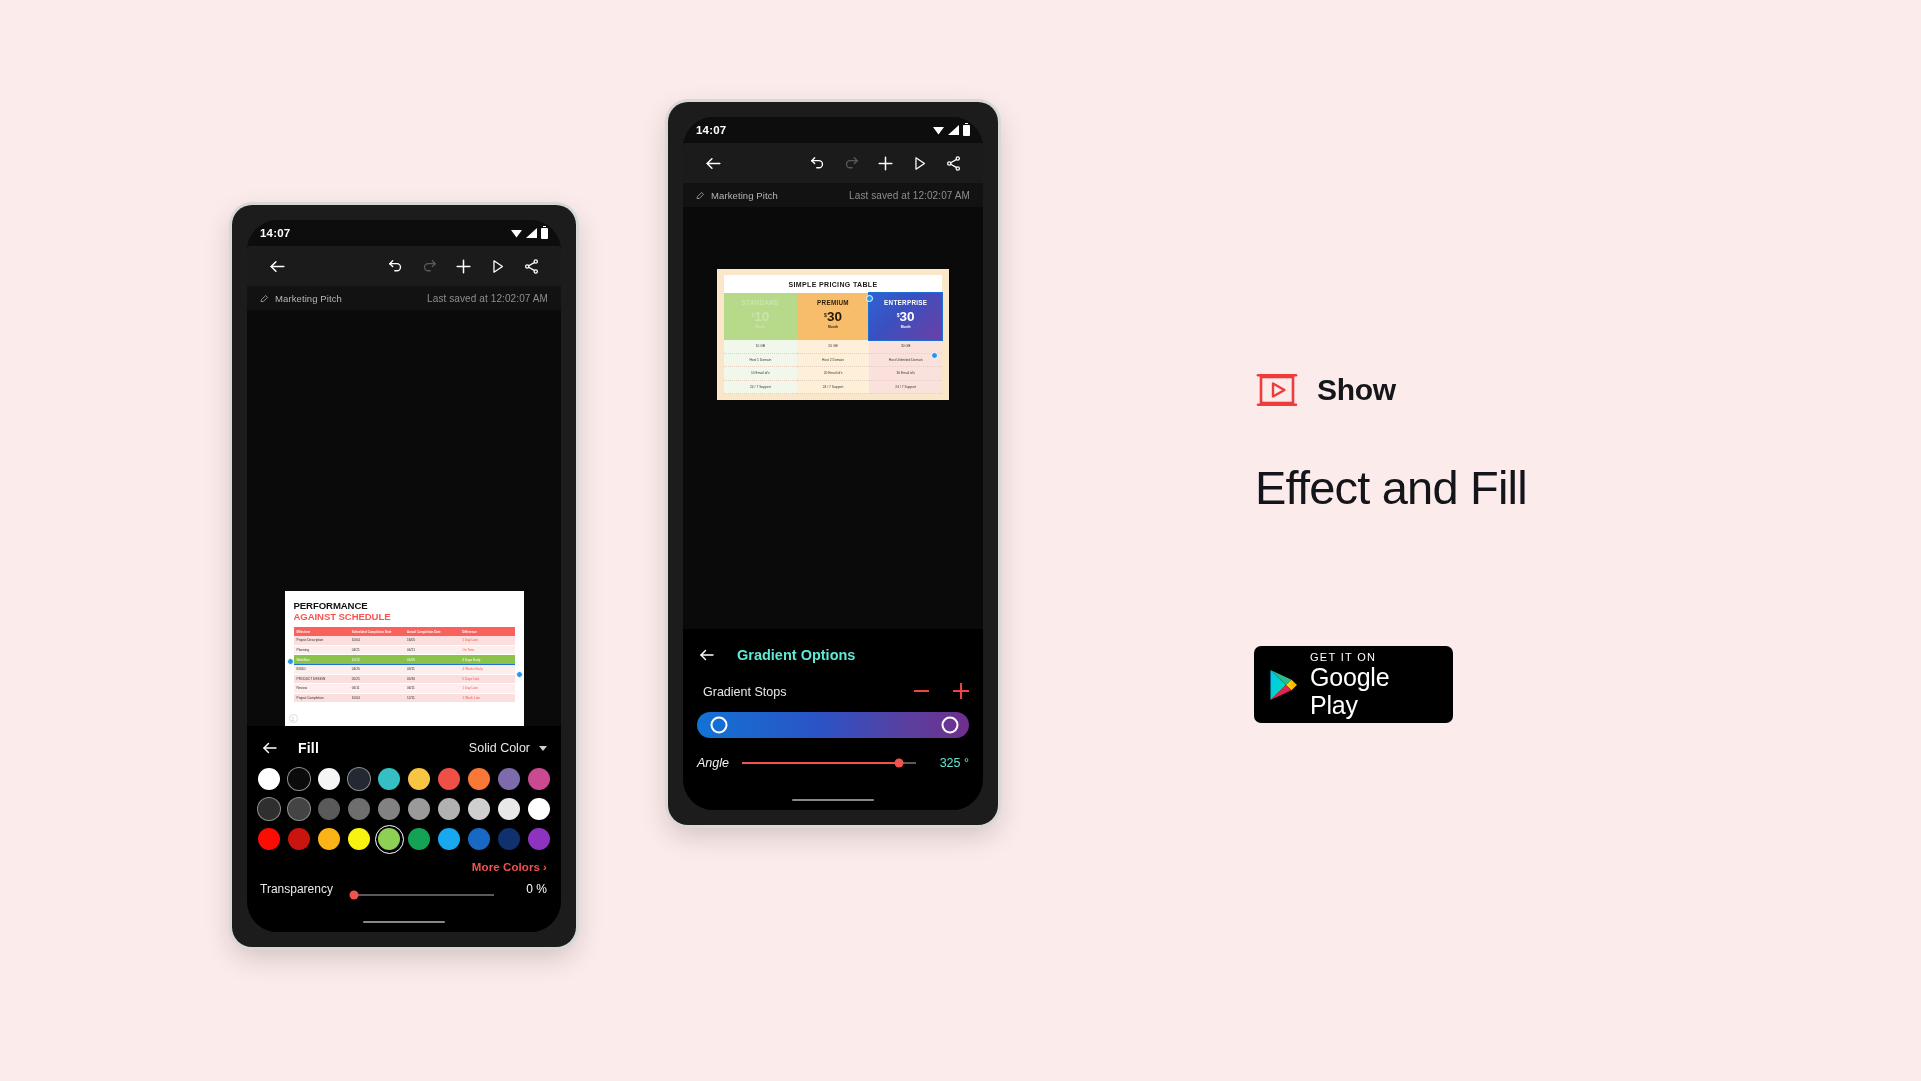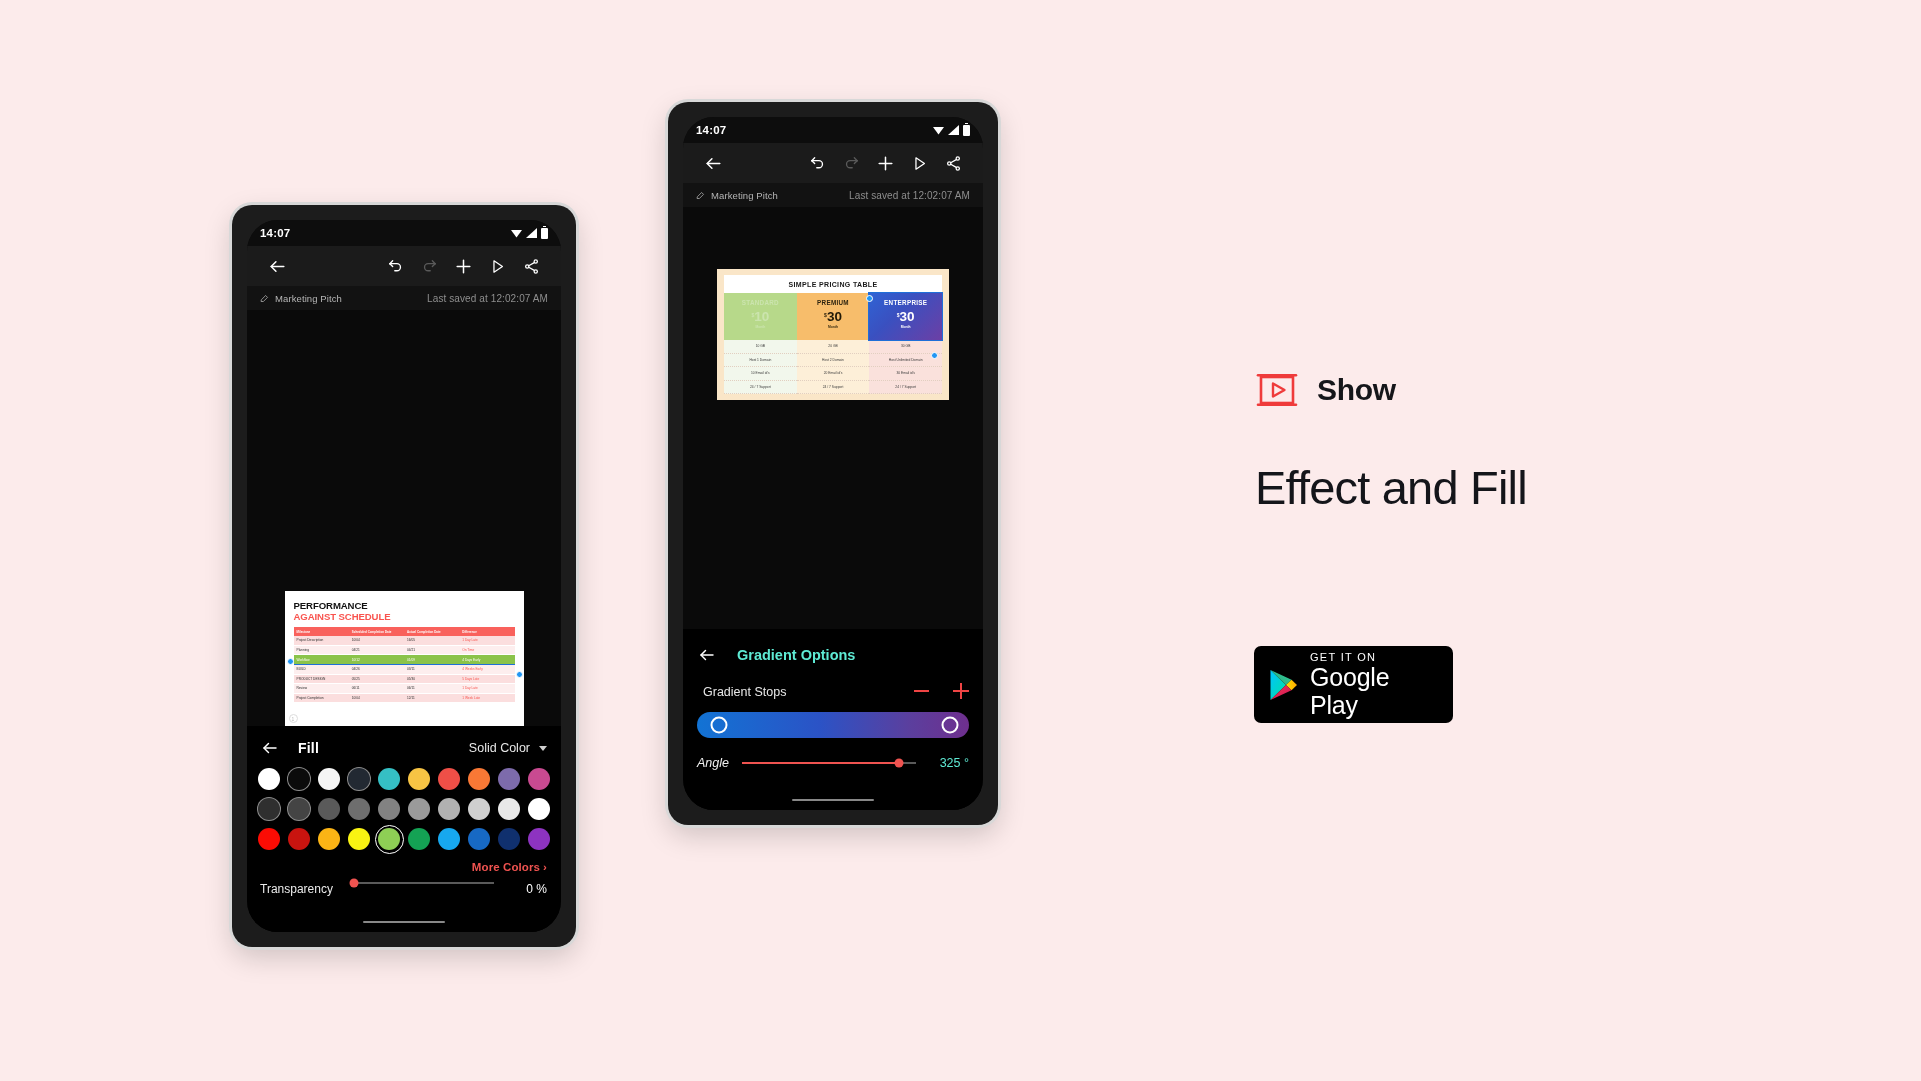--- a/index.html
+++ b/index.html
@@ -227,21 +227,21 @@
   }
 
   .more-colors {
     color: #ef5350; font-size: 11.5px; font-weight: 600;
     text-align: right; padding: 11px 14px 0 0;
     letter-spacing: .1px;
   }
   .more-colors .chev { font-weight: 700; margin-left: 3px; }
 
   .transp-row {
-    display: flex; align-items: flex-start;
+    display: flex; align-items: flex-end;
     padding: 9px 14px 16px 13px; gap: 21px;
   }
   .transp-label { color: #eaeaea; font-size: 12px; }
   .slider-track {
     flex: 1 1 auto; height: 1.6px; background: #5a5a5a; position: relative;
   }
   .slider-fill { position: absolute; left: 0; top: 0; bottom: 0; background: #ef5350; }
   .slider-knob {
     position: absolute; top: 50%; width: 9px; height: 9px;
     border-radius: 50%; background: #ef5350; transform: translate(-50%, -50%);

